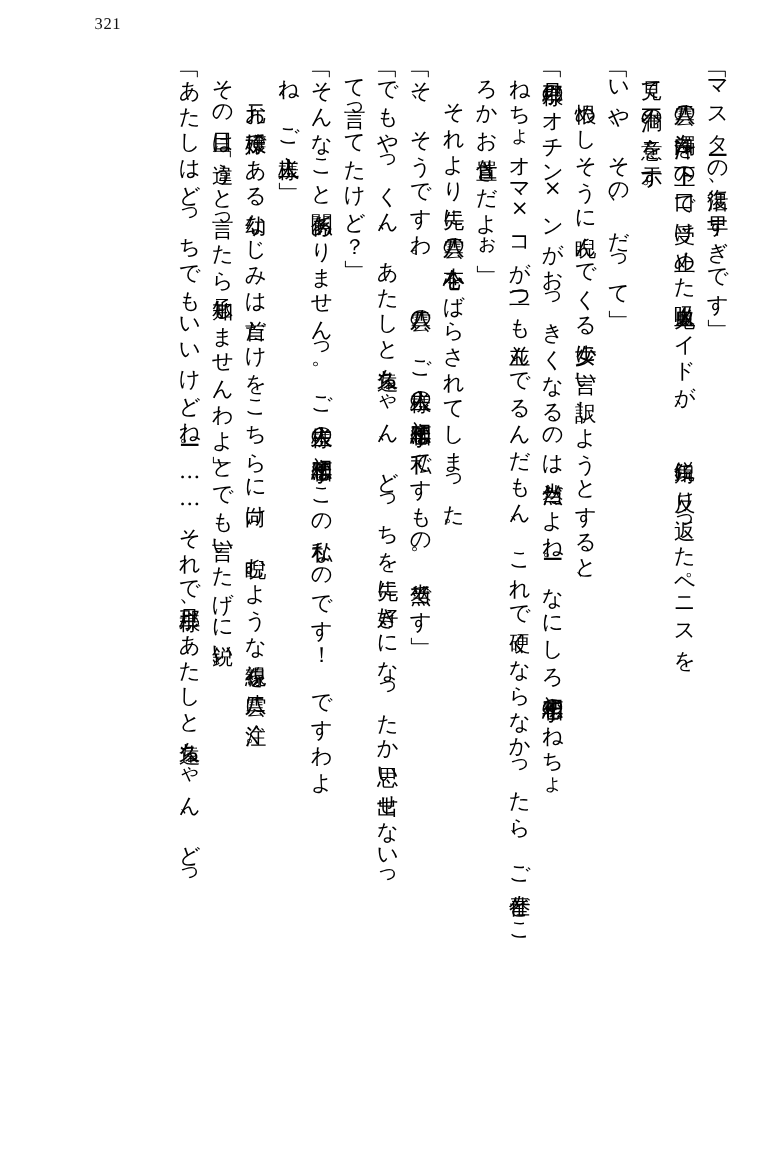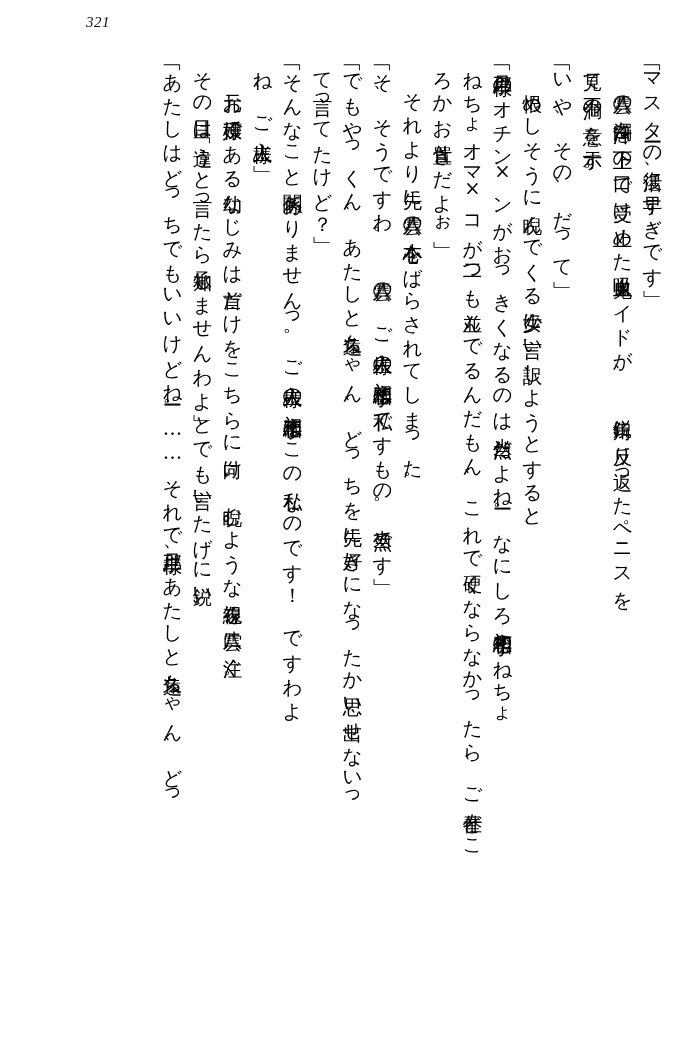--- a/index.html
+++ b/index.html
@@ -14,21 +14,20 @@
     background: #ffffff;
     overflow: hidden;
     font-family: "Liberation Serif", "DejaVu Serif", serif;
     color: #000000;
   }
   .page-number {
     position: absolute;
     top: 14px;
     left: 86px;
     font-size: 15px;
-    font-style: italic;
     font-family: "Liberation Serif", "DejaVu Serif", serif;
     letter-spacing: 0.5px;
     color: #111;
   }
   .text-block {
     position: absolute;
     top: 58px;
     left: 28px;
     right: 28px;
     height: 972px;

